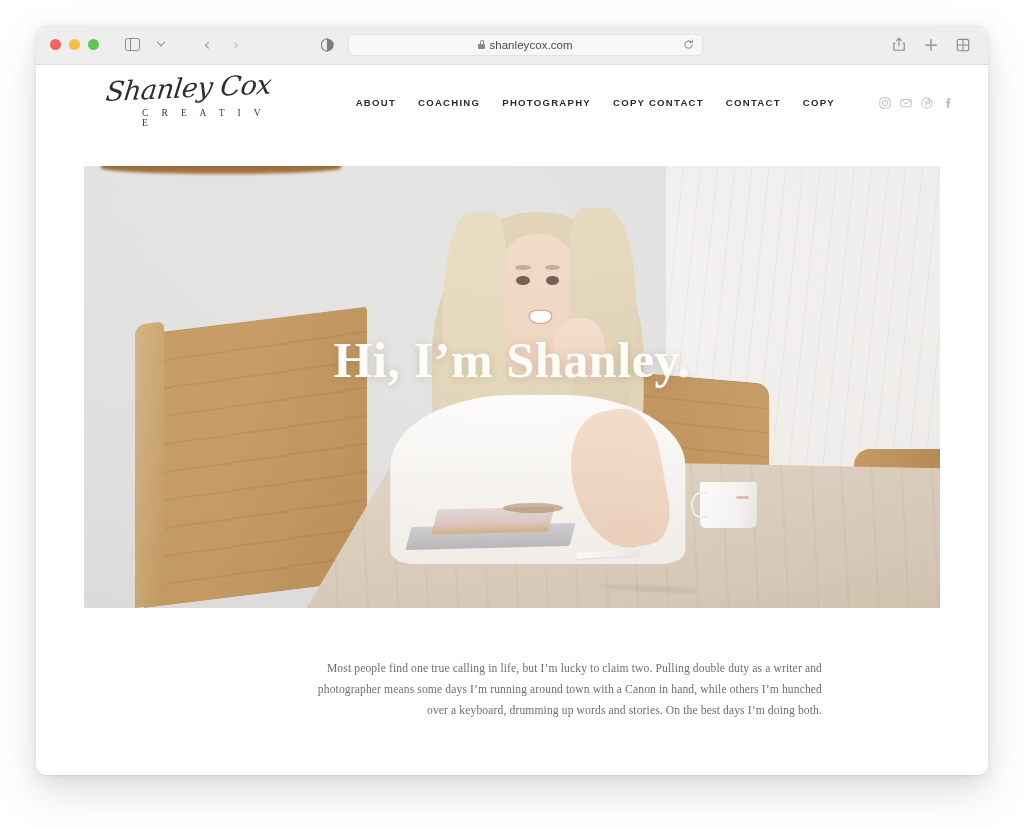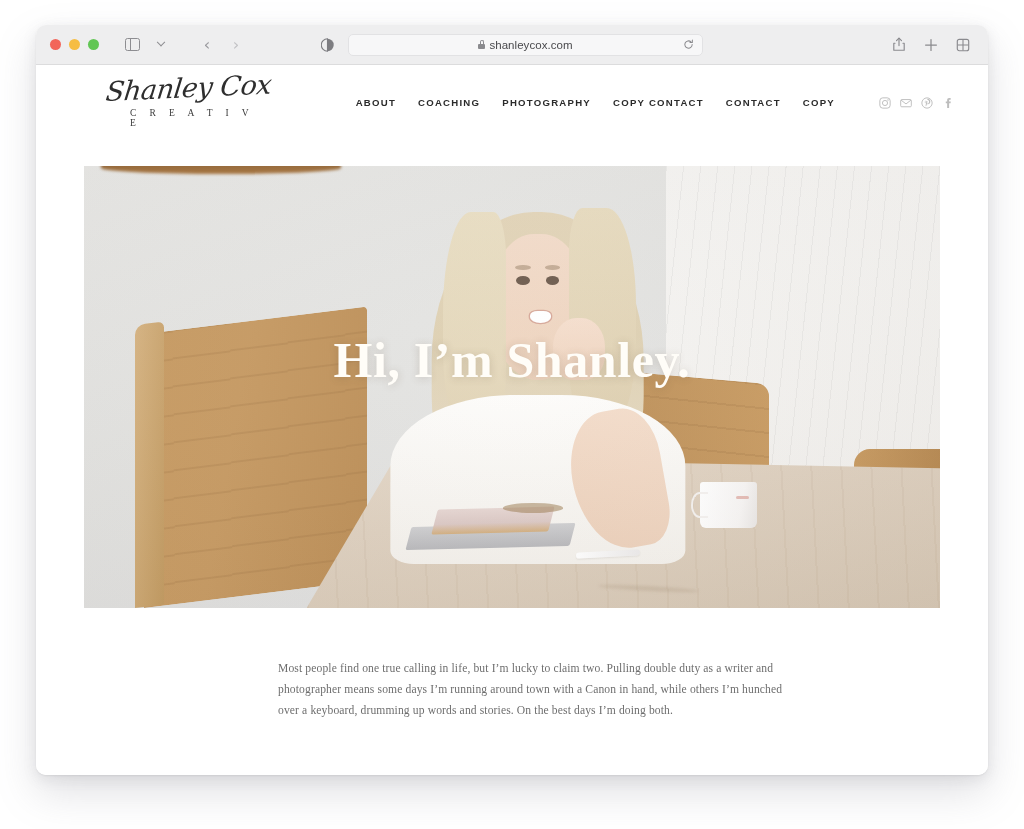--- a/index.html
+++ b/index.html
@@ -122,21 +122,21 @@
     transform: skewX(-9deg) rotate(-2.6deg);
     transform-origin: left center;
     white-space: nowrap;
     font-weight: 400;
   }
   .logo-sub {
     font-size: 9.5px;
     letter-spacing: 5.4px;
     color: #3b3b3b;
     margin-top: 3px;
-    margin-left: 24px;
+    margin-left: 36px;
     font-family: "Liberation Serif", serif;
   }
 
   .main-nav {
     margin-left: auto;
     display: flex;
     align-items: center;
     gap: 22px;
   }
   .nav-link {
@@ -363,21 +363,21 @@
     text-align: center;
     font-family: "Liberation Serif", "DejaVu Serif", serif;
     font-size: 50px;
     color: #fffdf8;
     letter-spacing: 0.6px;
     line-height: 1;
     text-shadow: 0 1px 9px rgba(90,70,50,0.2);
   }
 
   
-  .intro-wrap { padding: 0 36px; margin-top: 50px; }
+  .intro-wrap { padding: 0 56px; margin-top: 50px; text-align: right; }
   .intro {
     width: 524px;
     margin-left: 206px;
     font-family: "Liberation Serif", "DejaVu Serif", serif;
     font-size: 11.6px;
     line-height: 21px;
     color: #6e6e6e;
     letter-spacing: 0.12px;
   }
 </style>

